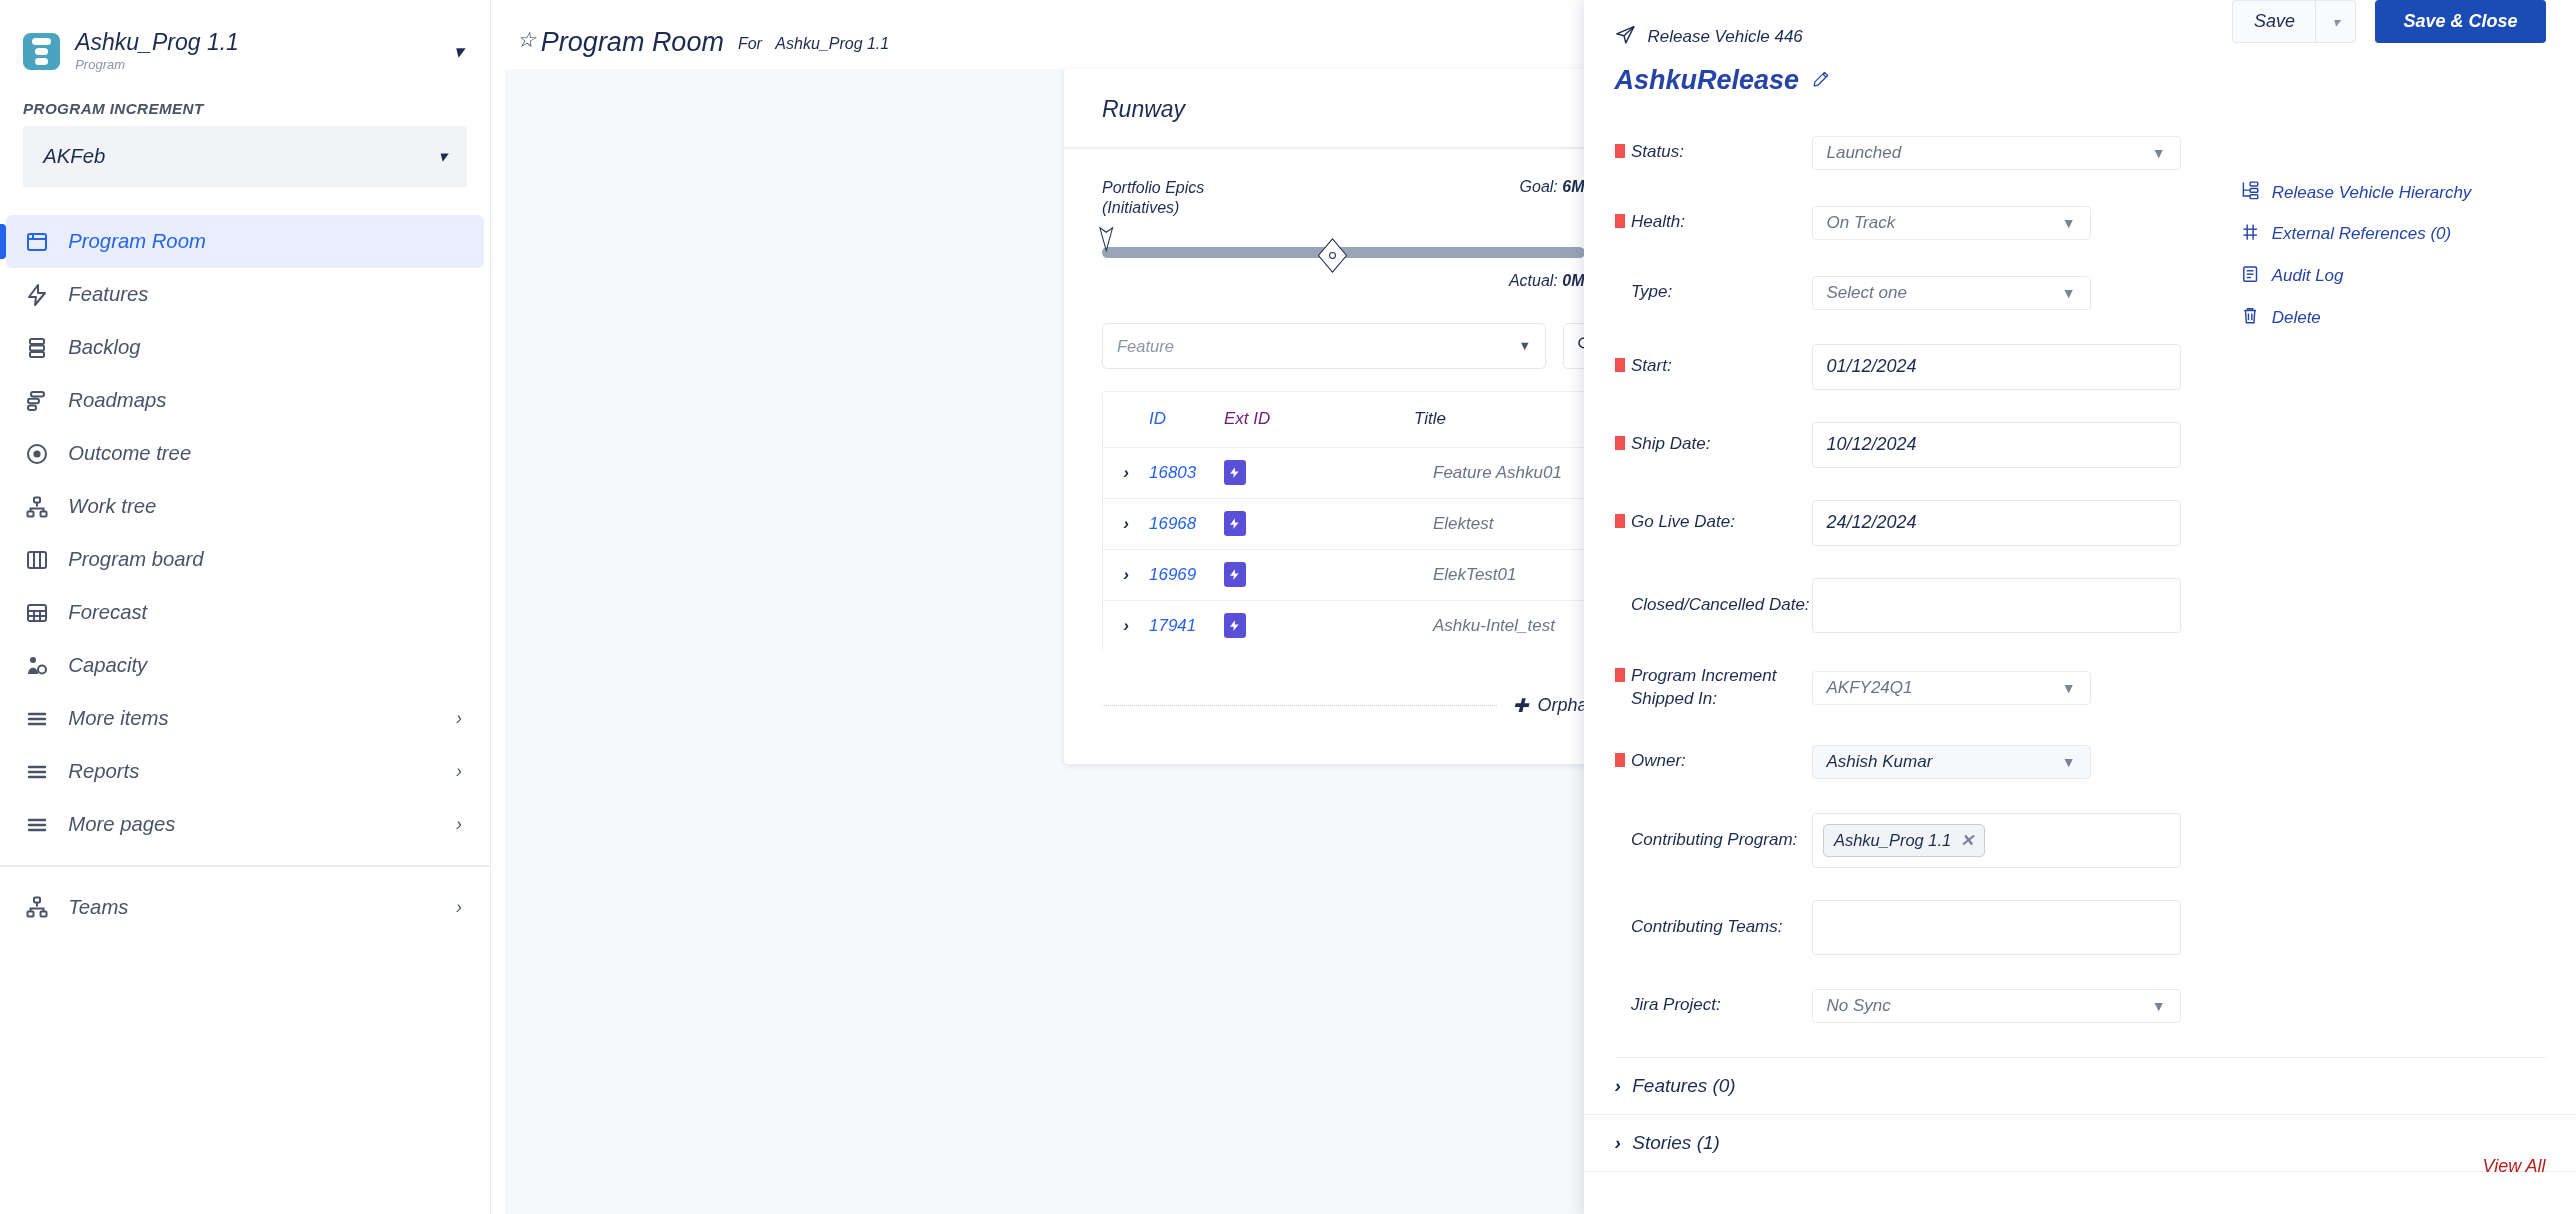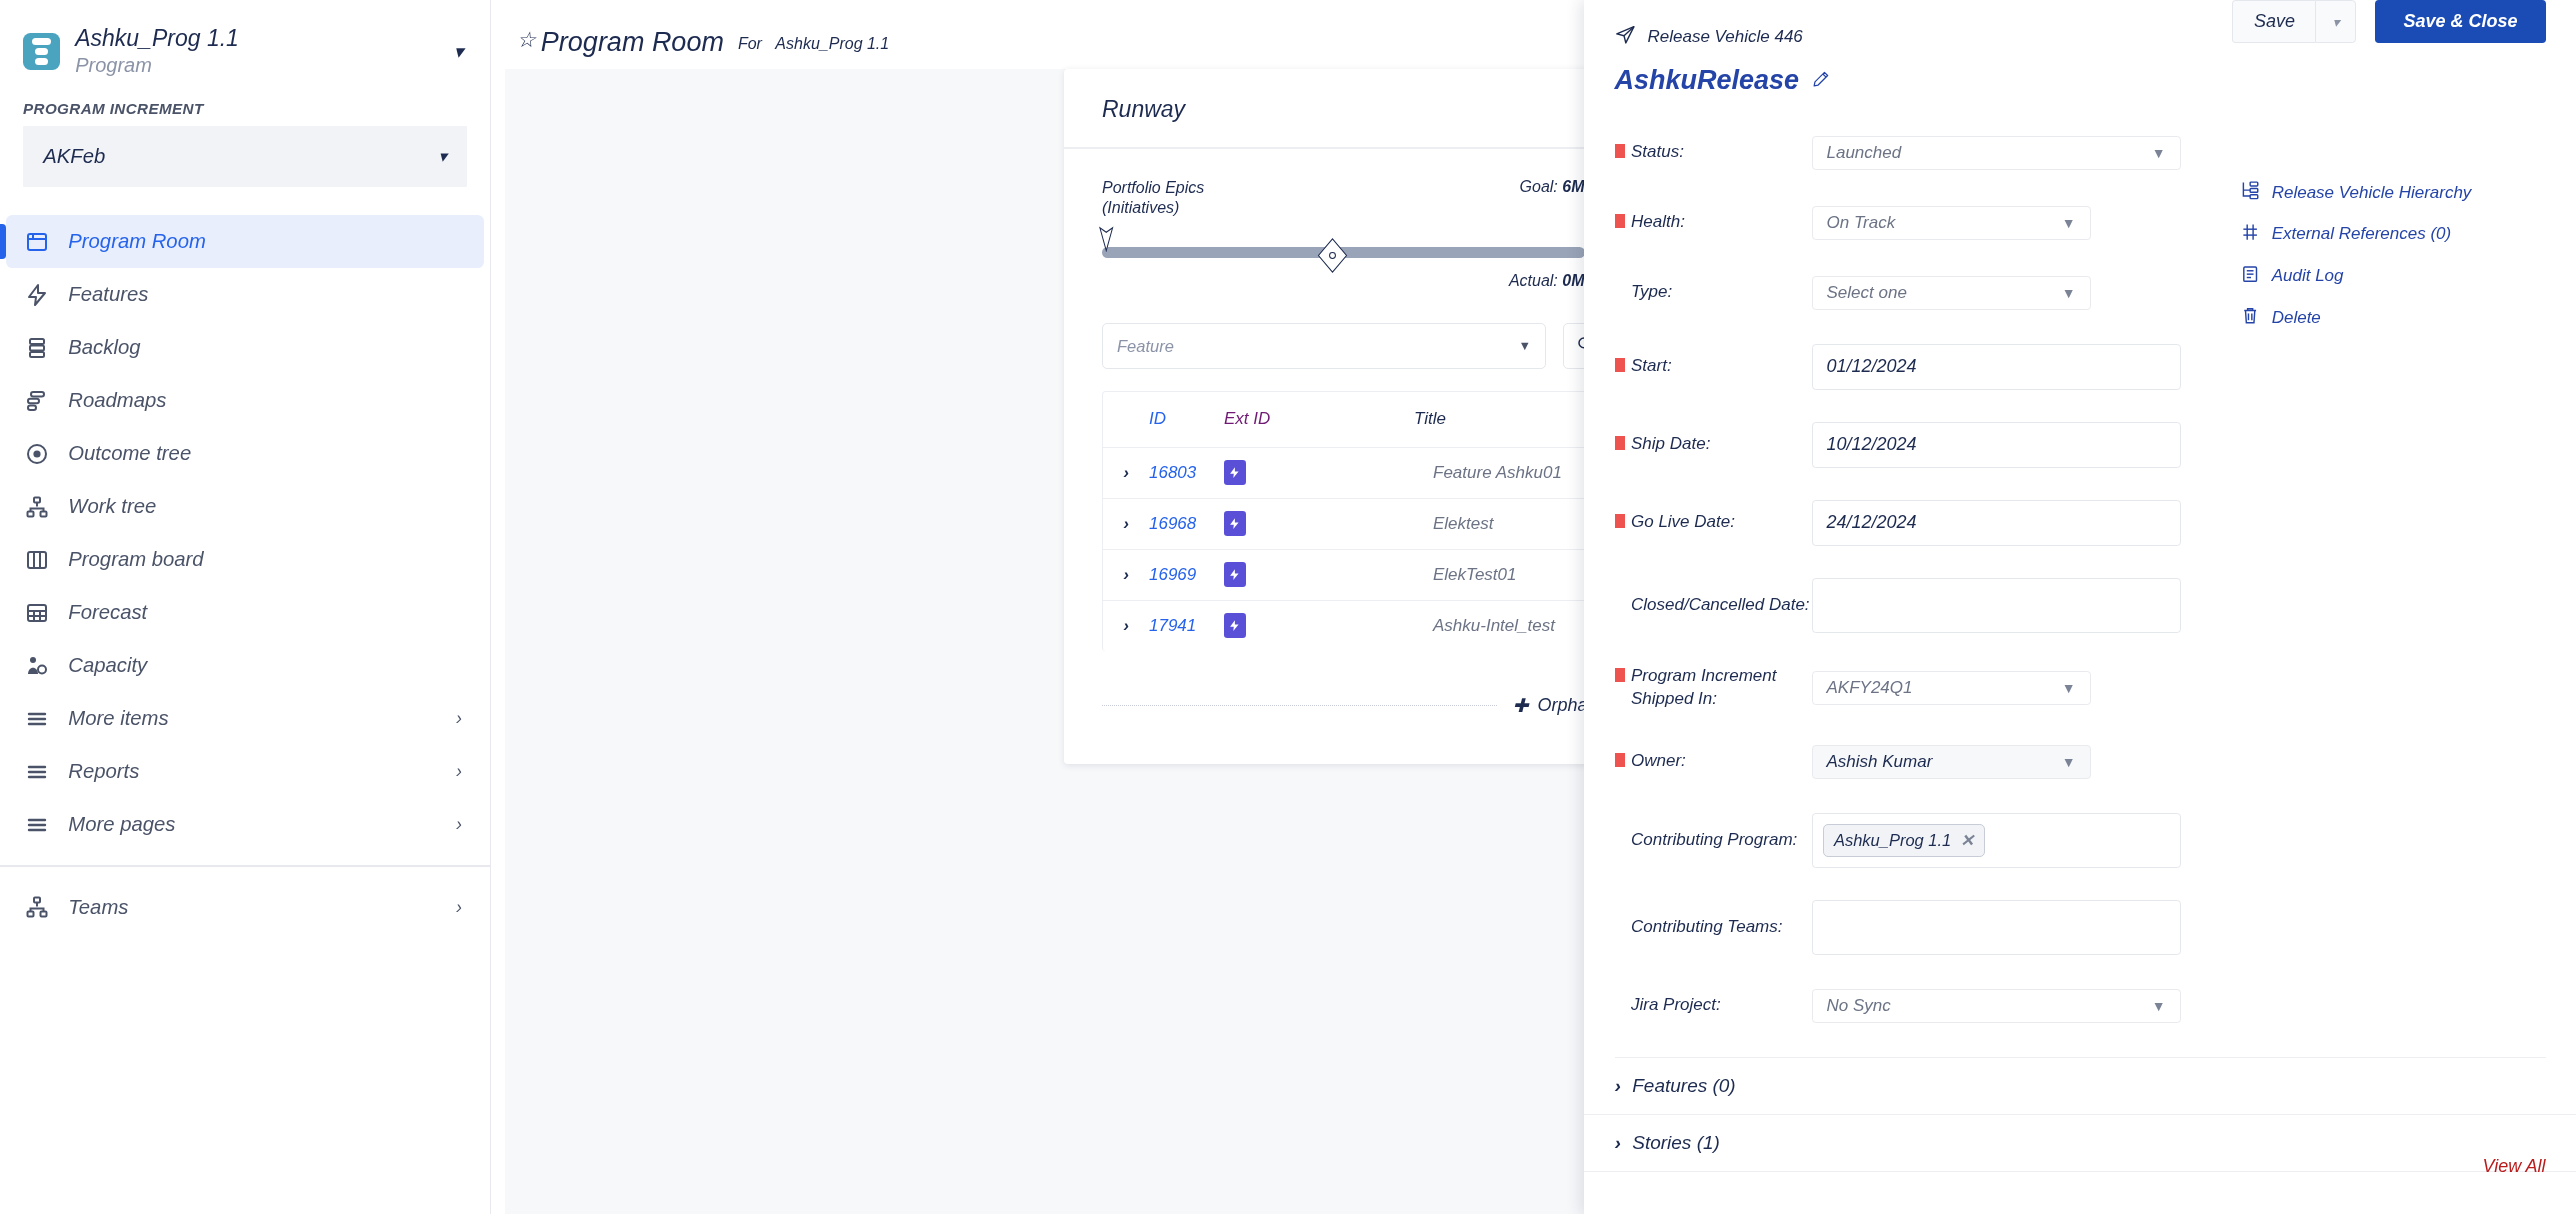--- a/index.html
+++ b/index.html
@@ -20,21 +20,21 @@
   .prog-header { display: flex; align-items: center; padding: 27px 23px 0 23px; height: 76px; }
   .prog-logo {
     width: 37px; height: 37px; border-radius: 7.6px; background: #4aa3bf;
     display: flex; flex-direction: column; align-items: center; justify-content: center;
     gap: 3.8px; flex: 0 0 37px;
   }
   .prog-logo i { display: block; width: 19px; height: 6.3px; border-radius: 3.8px; background: #fff; }
   .prog-logo i.s { width: 12.7px; }
   .prog-meta { margin-left: 15.2px; flex: 1; }
   .prog-name { font-size: 23px; color: #1d2b50; font-weight: 400; line-height: 1.15; }
-  .prog-sub { font-size: 20px; color: #8b93a7; line-height: 1.3; margin-top: 1.3px; }
+  .prog-sub { font-size: 13px; color: #8b93a7; line-height: 1.3; margin-top: 1.3px; }
   .chev-down-h { color: #1d2b50; font-size: 19px; padding-right: 3.8px; }
 
   .pi-label { font-size: 15.2px; font-weight: bold; color: #4a5368; letter-spacing: 0.4px;
               padding: 24px 23px 9px 23px; }
   .pi-select {
     margin: 0 23px; height: 61px; background: #f1f3f6; border-radius: 1px;
     display: flex; align-items: center; padding: 0 20.3px; justify-content: space-between;
     font-size: 20.3px; color: #1d2b50;
   }
   .pi-select .cv { font-size: 16.5px; color: #1d2b50; }

